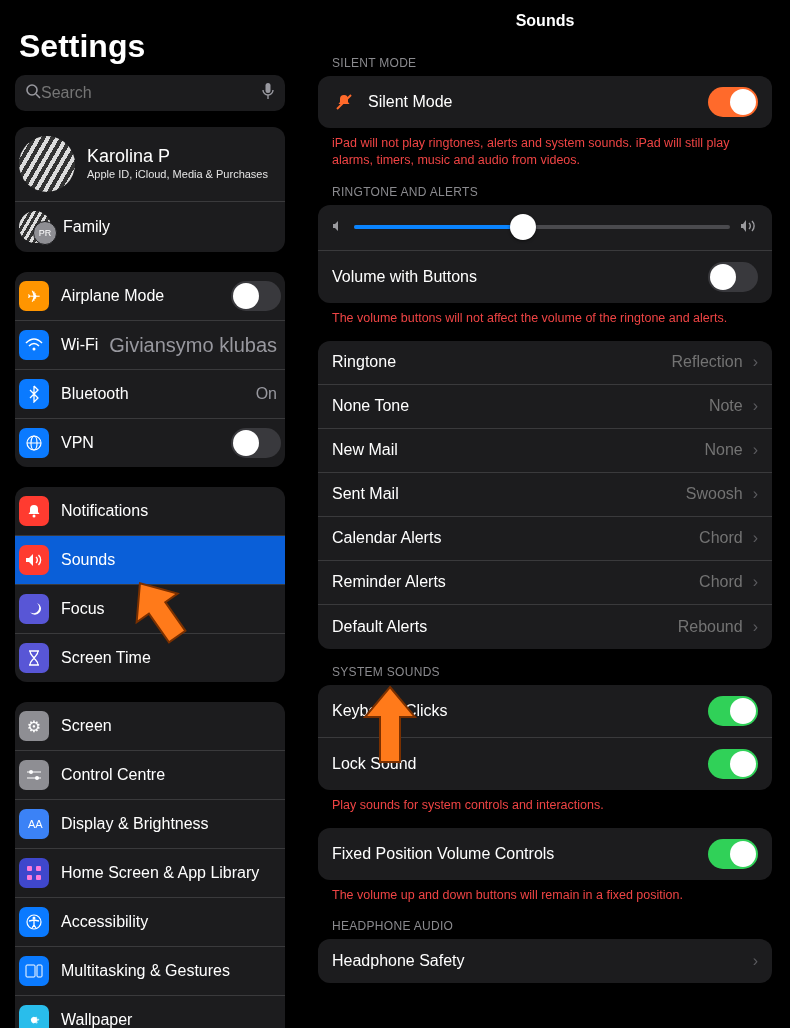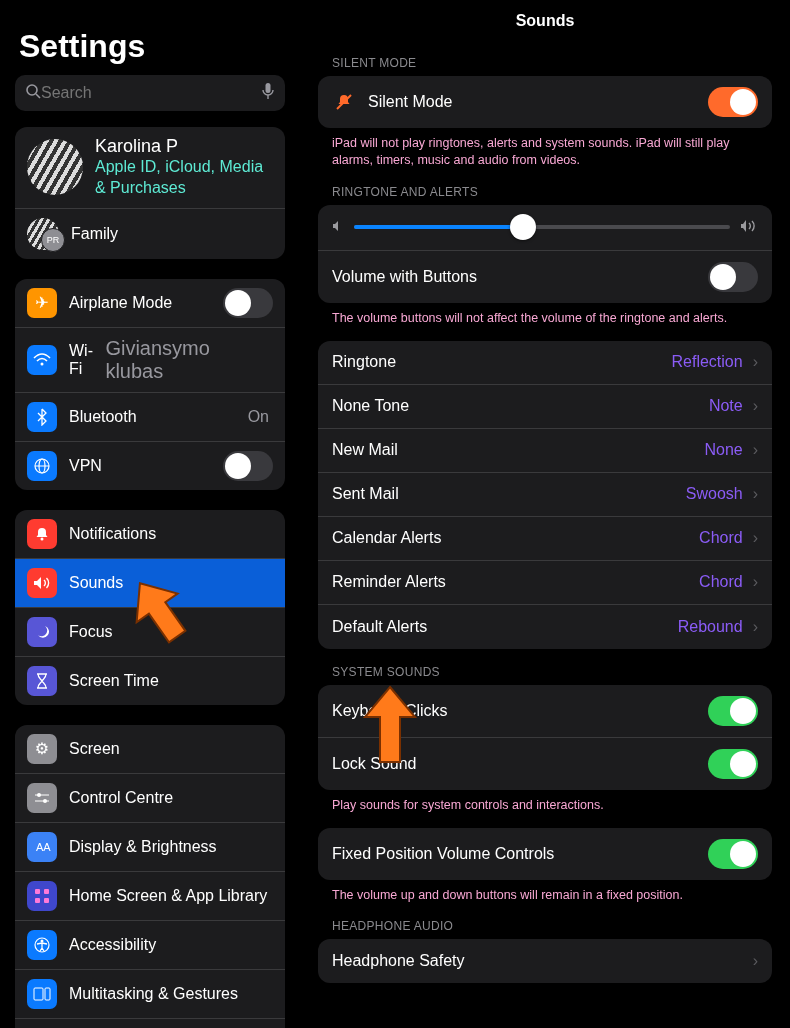--- a/index.html
+++ b/index.html
@@ -49,37 +49,37 @@
   .search .mag, .search .mic { color: #98989f; }
   .group {
     background: #1c1c1e;
     border-radius: 12px;
     margin-bottom: 20px;
     overflow: hidden;
   }
   .row {
     display: flex;
     align-items: center;
-    padding: 9px 12px;
+    padding: 9px 4px;
     min-height: 44px;
     border-bottom: 0.5px solid #3a3a3c;
     position: relative;
   }
   .row:last-child { border-bottom: none; }
   .row.selected { background: #0a5fd8; }
   .icon-box {
     width: 30px; height: 30px;
     border-radius: 7px;
     display: flex; align-items: center; justify-content: center;
     margin-right: 12px;
     flex-shrink: 0;
     font-size: 16px;
   }
   .label { font-size: 16px; color: #fff; }
-  .sub { font-size: 16px; color: #5eead4; line-height: 1.3; }
+  .sub { font-size: 11px; color: #e5e5e5; line-height: 1.3; }
   .value-right { margin-left: auto; color: #98989f; font-size: 16px; padding-right: 4px; }
   .chev { color: #5a5a5e; font-size: 16px; margin-left: 6px; }
   .toggle {
     margin-left: auto;
     width: 50px; height: 30px;
     border-radius: 15px;
     position: relative;
     flex-shrink: 0;
   }
   .toggle .knob {
@@ -121,40 +121,40 @@
     padding: 12px 0 10px 0;
   }
   .section-header {
     color: #8a8a8e;
     font-size: 12px;
     text-transform: uppercase;
     letter-spacing: 0.3px;
     margin: 16px 4px 6px 14px;
   }
   .section-footer {
-    color: #f9a8d4;
+    color: #ef4444;
     font-size: 12.5px;
     line-height: 1.35;
     margin: 7px 10px 14px 14px;
   }
   .mgroup {
     background: #1c1c1e;
     border-radius: 12px;
     overflow: hidden;
   }
   .mrow {
     display: flex;
     align-items: center;
     padding: 11px 14px;
     border-bottom: 0.5px solid #3a3a3c;
     min-height: 44px;
   }
   .mrow:last-child { border-bottom: none; }
   .mrow .label { font-size: 16px; }
-  .mrow .value-right { color: #8b5cf6; padding-left: 36px; }
+  .mrow .value-right { color: #737373; padding-left: 36px; }
   .slider-row {
     display:flex; align-items:center; gap:10px;
     padding: 14px;
     border-bottom: 0.5px solid #3a3a3c;
   }
   .slider {
     flex:1; height: 4px; background:#4a4a4e; border-radius:2px; position:relative;
   }
   .slider .fill {
     position:absolute; left:0; top:0; bottom:0;

